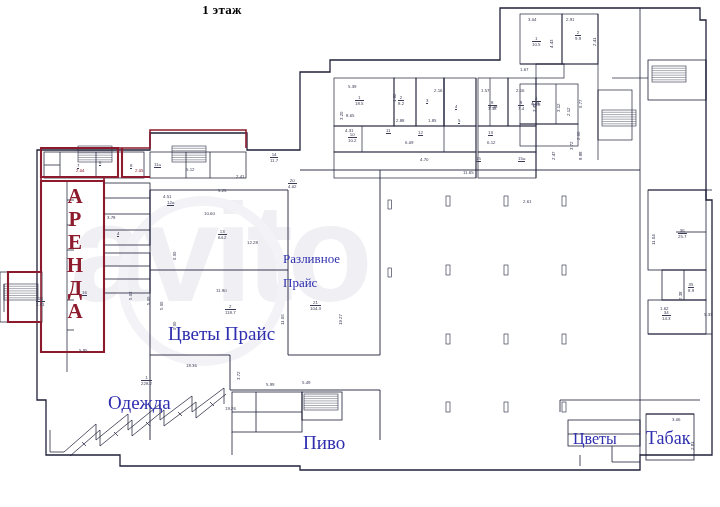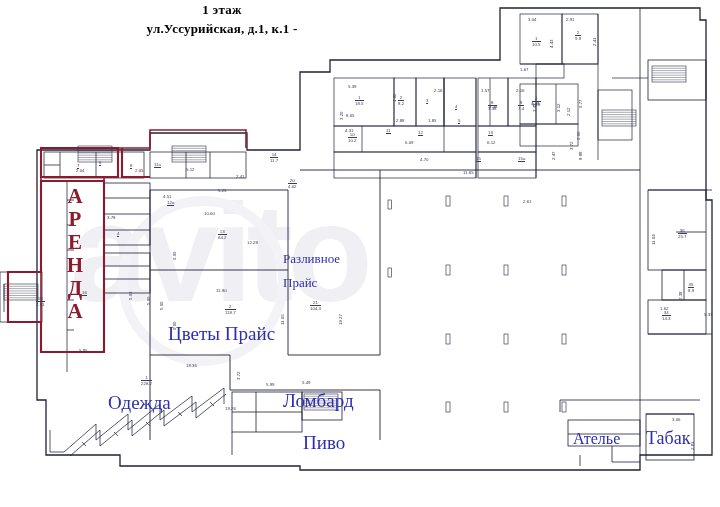--- a/index.html
+++ b/index.html
@@ -49,21 +49,20 @@
 </head>
 <body>
 
 <div id="page">
 
   <div class="watermark">avito</div>
   <div class="wm-circle" style="left:118px;top:196px;width:150px;height:150px;"></div>
 
   <div class="title-block">
     <div class="title-line1">1 этаж</div>
-    <div class="title-line2">ул.Уссурийская, д.1, к.1 -</div>
   </div>
 
   <svg class="plan" viewBox="0 0 720 507">
     <defs>
       <g id="stairflight">
         <rect x="0" y="0" width="34" height="16" fill="none" stroke="#2b2b44" stroke-width="0.6"></rect>
         <line x1="0" y1="2.3" x2="34" y2="2.3" stroke="#2b2b44" stroke-width="0.4"></line>
         <line x1="0" y1="4.6" x2="34" y2="4.6" stroke="#2b2b44" stroke-width="0.4"></line>
         <line x1="0" y1="6.9" x2="34" y2="6.9" stroke="#2b2b44" stroke-width="0.4"></line>
         <line x1="0" y1="9.2" x2="34" y2="9.2" stroke="#2b2b44" stroke-width="0.4"></line>
@@ -248,23 +247,22 @@
     <span>Д</span>
     <span>А</span>
   </div>
 
   <div class="store s-razliv">
     <div>Разливное</div>
     <div>Прайс</div>
   </div>
   <div class="store s-fix">Цветы Прайс</div>
   <div class="store s-odezhda">Одежда</div>
-  <div class="store s-lombard">Ломбард</div>
   <div class="store s-tabak">Пиво</div>
-  <div class="store s-atelie">Ателье</div>
+  <div class="store s-atelie">Цветы</div>
   <div class="store s-cvety">Табак</div>
 
   <div class="dim red" style="left:76px;top:168px;">2.04</div>
   <div class="dim red" style="left:135px;top:168px;">2.05</div>
   <div class="dim" style="left:79px;top:348px;">5.95</div>
   <div class="dim" style="left:107px;top:215px;">3.78</div>
   <div class="dim v" style="left:128px;top:300px;">5.03</div>
   <div class="dim v" style="left:146px;top:305px;">5.00</div>
 
   <div class="dim" style="left:348px;top:84px;">5.39</div>

